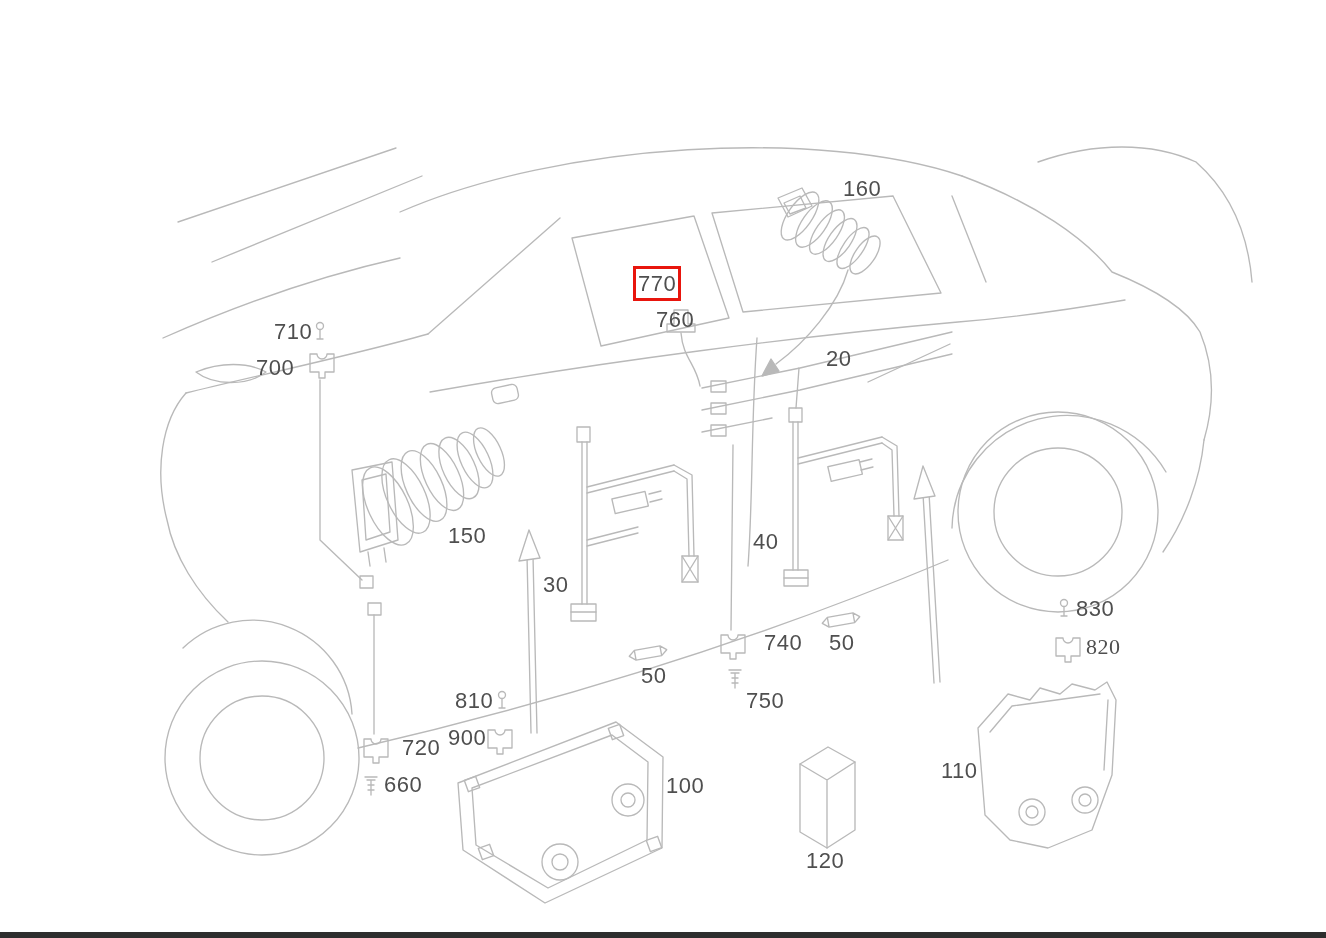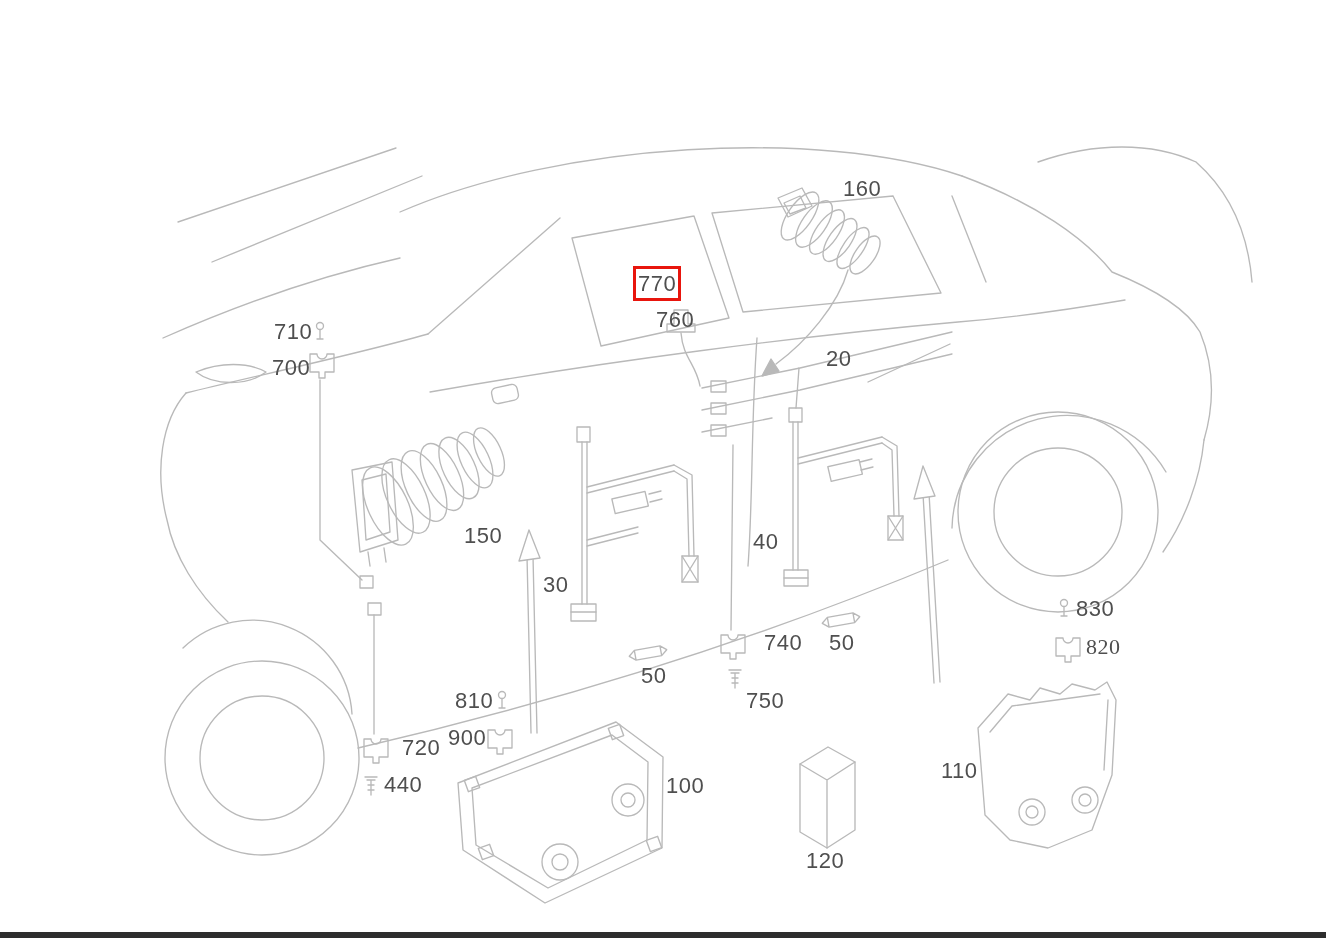--- a/index.html
+++ b/index.html
@@ -253,37 +253,37 @@
 
     <g>
       <path d="M 800 764 L 828 747 L 855 762 L 855 830 L 827 848 L 800 832 Z"></path>
       <path d="M 800 764 L 827 780 L 855 762 M 827 780 L 827 848"></path>
     </g>
 
   </svg>
 
   <div class="labels">
       <span class="part-label" style="left: 274px; top: 319px;">710</span>
-      <span class="part-label" style="left: 272px; top: 355px;">700</span>
+      <span class="part-label" style="left: 256px; top: 355px;">700</span>
       <span class="part-label highlighted" style="left: 638px; top: 271px;">770</span>
       <span class="part-label" style="left: 656px; top: 307px;">760</span>
       <span class="part-label" style="left: 843px; top: 176px;">160</span>
       <span class="part-label" style="left: 826px; top: 346px;">20</span>
-      <span class="part-label" style="left: 464px; top: 523px;">150</span>
+      <span class="part-label" style="left: 448px; top: 523px;">150</span>
       <span class="part-label" style="left: 753px; top: 529px;">40</span>
       <span class="part-label" style="left: 543px; top: 572px; text-align: right;">30</span>
       <span class="part-label" style="left: 1076px; top: 596px;">830</span>
       <span class="part-label" style="left: 1086px; top: 634px; font-family: Liberation Serif, serif;">820</span>
       <span class="part-label" style="left: 764px; top: 630px;">740</span>
       <span class="part-label" style="left: 829px; top: 630px;">50</span>
       <span class="part-label" style="left: 641px; top: 663px;">50</span>
       <span class="part-label" style="left: 746px; top: 667px; margin-top: 21px;">750</span>
       <span class="part-label" style="left: 455px; top: 688px;">810</span>
       <span class="part-label" style="left: 448px; top: 725px;">900</span>
       <span class="part-label" style="left: 402px; top: 735px;">720</span>
       <span class="part-label" style="left: 941px; top: 758px; text-align: center;">110</span>
-      <span class="part-label" style="left: 384px; top: 772px;">440</span>
+      <span class="part-label" style="left: 384px; top: 772px;">660</span>
       <span class="part-label" style="left: 666px; top: 773px;">100</span>
       <span class="part-label" style="left: 806px; top: 848px;">120</span>
     </div>
 
   <div class="bottom-bar"></div>
 </div>
 
 </body></html>

